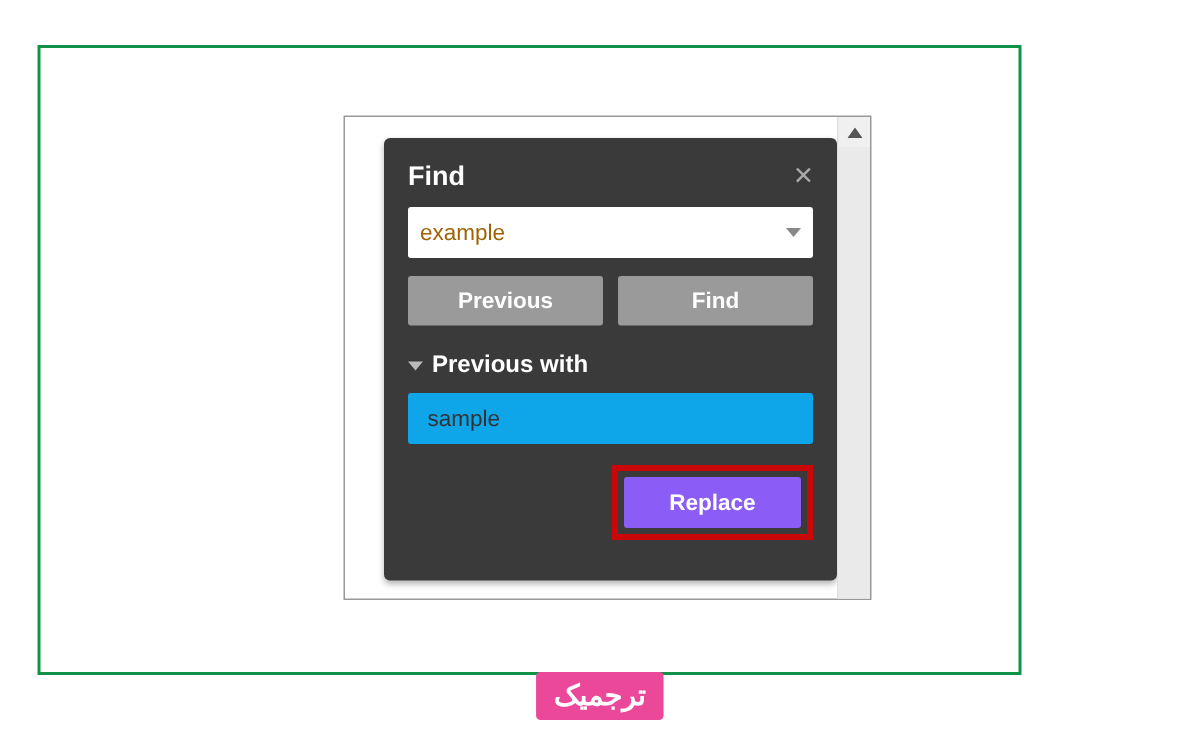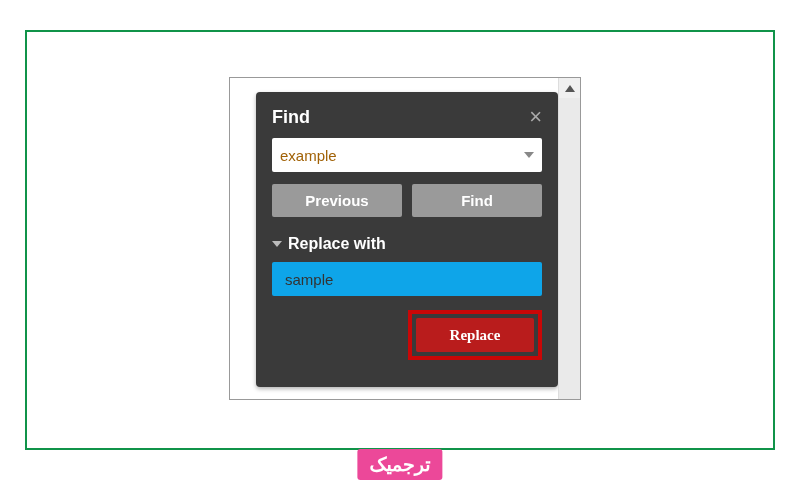--- a/index.html
+++ b/index.html
@@ -7,21 +7,21 @@
       width: 800px;
       height: 500px;
       background: #fff;
       font-family: Arial, sans-serif;
       position: relative;
     }
     .outer-border {
       position: absolute;
       left: 25px;
       top: 30px;
-      width: 750px;
+      width: 656px;
       height: 420px;
       border: 2px solid #109349;
       background: #fff;
     }
     .app-window {
       position: absolute;
       left: 202px;
       top: 45px;
       width: 352px;
       height: 323px;
@@ -134,30 +134,29 @@
       justify-content: flex-end;
     }
     .replace-highlight {
       border: 4px solid #c90707;
       padding: 4px;
       display: inline-block;
     }
     .replace-btn {
       width: 118px;
       height: 34px;
-      background: #b91c1c;
+      background: #8b5cf6;
       color: #fff;
       font-weight: bold;
       font-size: 15px;
       display: flex;
       align-items: center;
       justify-content: center;
       border-radius: 2px;
       cursor: pointer;
-      font-family: Liberation Serif, serif;
     }
     .scrollbar-track {
       width: 22px;
       background: #f0f0f0;
       border-left: 1px solid #ddd;
       display: flex;
       flex-direction: column;
     }
     .scroll-arrow {
       height: 20px;
@@ -208,21 +207,21 @@
           <div class="btn">
             <span>Previous</span>
           </div>
           <div class="btn">
             <span>Find</span>
           </div>
         </div>
 
         <div class="replace-section-header">
           <span class="expand-caret"></span>
-          <span class="replace-label">Replace with</span>
+          <span class="replace-label">Previous with</span>
         </div>
 
         <div class="replace-input-wrap">
           <span class="text">sample</span>
         </div>
 
         <div class="replace-btn-row">
           <div class="replace-highlight">
             <div class="replace-btn">
               <span>Replace</span>

